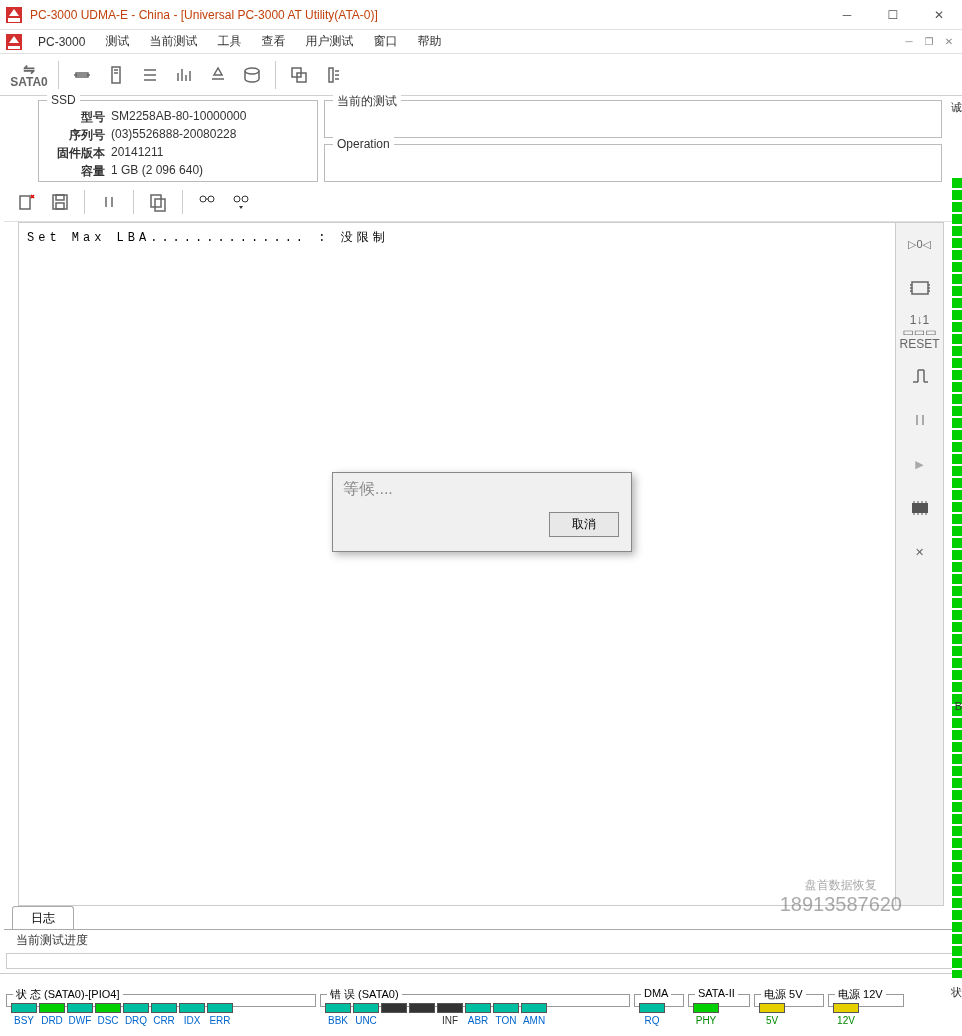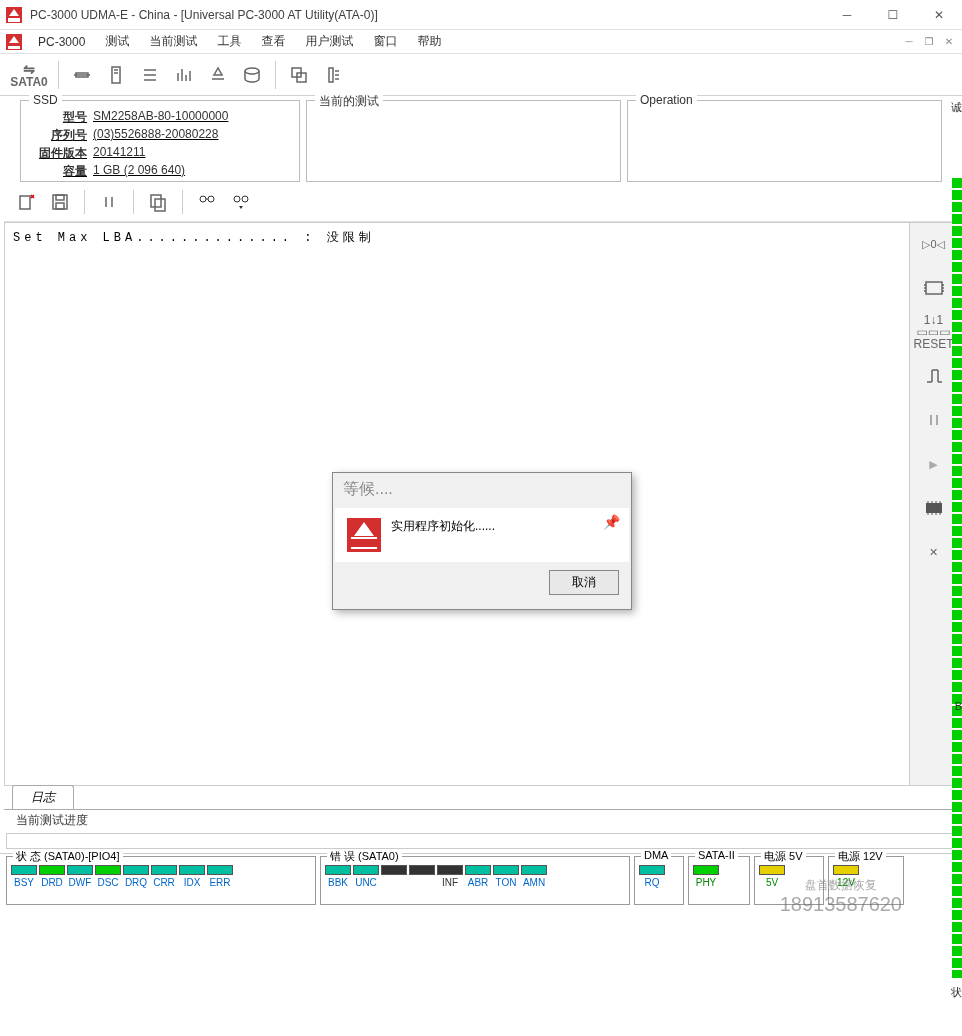--- a/index.html
+++ b/index.html
@@ -3,73 +3,73 @@
 <meta charset="utf-8">
 <style>
 * { box-sizing: border-box; margin: 0; padding: 0; font-family: "Microsoft YaHei", "Segoe UI", sans-serif; font-size: 12px; }
 body { background: #fff; width: 962px; height: 1036px; overflow: hidden; position: relative; }
 
 
 .titlebar { height: 30px; background: #fff; display: flex; align-items: center; padding: 0 0 0 6px; border-bottom: 1px solid #e0e0e0; }
 .titlebar .logo { width: 16px; height: 16px; background: #d32f2f; position: relative; margin-right: 8px; }
 .titlebar .logo::after { content: ''; position: absolute; bottom: 1px; left: 2px; right: 2px; height: 3px; background: #fff; border-top: 1px solid #fff; }
 .titlebar .logo::before { content: ''; position: absolute; top: 2px; left: 50%; transform: translateX(-50%); border-left: 5px solid transparent; border-right: 5px solid transparent; border-bottom: 7px solid #fff; }
-.titlebar .title { color: #404040; flex: 1; }
+.titlebar .title { color: #c2410c; flex: 1; }
 .winbtns { display: flex; }
 .winbtn { width: 46px; height: 30px; display: flex; align-items: center; justify-content: center; color: #555; cursor: pointer; }
 
 
 .menubar { height: 24px; background: #fff; display: flex; align-items: center; padding-left: 6px; border-bottom: 1px solid #e0e0e0; }
 .menubar .logo { width: 16px; height: 16px; background: #d32f2f; position: relative; margin-right: 6px; }
 .menubar .logo::after { content: ''; position: absolute; bottom: 1px; left: 2px; right: 2px; height: 3px; background: #fff; }
 .menubar .logo::before { content: ''; position: absolute; top: 2px; left: 50%; transform: translateX(-50%); border-left: 5px solid transparent; border-right: 5px solid transparent; border-bottom: 7px solid #fff; }
 .menuitem { padding: 4px 10px; color: #333; cursor: pointer; }
 .mdi-btns { margin-left: auto; display: flex; padding-right: 4px; }
 .mdi-btn { width: 18px; height: 16px; display: flex; align-items: center; justify-content: center; color: #888; font-size: 10px; cursor: pointer; margin-left: 2px; }
 
 
 .toolbar { height: 42px; background: #fff; display: flex; align-items: center; padding: 0 8px; border-bottom: 1px solid #d0d0d0; gap: 4px; }
 .tbtn { width: 30px; height: 34px; display: flex; align-items: center; justify-content: center; color: #666; cursor: pointer; }
 .tbtn.port { width: 42px; font-size: 10px; font-weight: bold; text-align: center; line-height: 1; flex-direction: column; }
 .tsep { width: 1px; height: 28px; background: #ccc; margin: 0 4px; }
 .ticon { stroke: #666; fill: none; stroke-width: 1.5; }
 
 
-.infopanels { display: flex; padding: 4px 20px 0; gap: 6px; height: 86px; }
+.infopanels { display: flex; padding: 4px 20px 0; gap: 6px; height: 86px; margin-left: 18px; }
 .panel { border: 1px solid #bbb; position: relative; padding: 8px 10px 4px; }
 .panel-title { position: absolute; top: -8px; left: 8px; background: #fff; padding: 0 4px; color: #333; }
 .ssd-panel { flex: 0 0 280px; }
-.ssd-row { display: flex; margin-bottom: 1px; text-decoration: underline; }
+.ssd-row { display: flex; margin-bottom: 1px; }
 .ssd-label { width: 56px; text-align: right; font-weight: bold; color: #333; margin-right: 6px; }
 .ssd-val { color: #333; }
-.right-panels { flex: 1; display: flex; flex-direction: row; gap: 6px; }
+.right-panels { flex: 1; display: flex; flex-direction: column; gap: 6px; }
 .right-panels .panel { flex: 1; }
 
 
 .logtoolbar { height: 40px; display: flex; align-items: center; padding: 0 8px; gap: 6px; border-bottom: 1px solid #e0e0e0; margin: 0 4px; }
 .logbtn { width: 28px; height: 28px; display: flex; align-items: center; justify-content: center; color: #444; cursor: pointer; }
 .lsep { width: 1px; height: 24px; background: #ccc; margin: 0 4px; }
 
 
-.mainarea { display: flex; height: 564px; margin: 0 4px; border: 1px solid #ccc; }
+.mainarea { display: flex; height: 684px; margin: 0 18px; border: 1px solid #ccc; }
 .logtext { flex: 1; background: #fff; padding: 6px 8px; font-family: "Courier New", monospace; letter-spacing: 4px; color: #000; white-space: pre; overflow: hidden; }
 .rightrail { width: 48px; background: #f2f2f2; border-left: 1px solid #ccc; display: flex; flex-direction: column; align-items: center; padding: 8px 0; gap: 18px; }
 .railbtn { width: 32px; height: 26px; display: flex; align-items: center; justify-content: center; color: #666; cursor: pointer; font-size: 11px; }
 .greenstrip { width: 10px; background: repeating-linear-gradient(to bottom, #00d000 0, #00d000 10px, #fff 10px, #fff 12px); position: absolute; right: 0; top: 178px; bottom: 58px; }
 
 
-.tabstrip { height: 24px; display: flex; align-items: flex-end; padding-left: 8px; border-bottom: 1px solid #aaa; margin: 0 4px; font-style: italic; }
+.tabstrip { height: 24px; display: flex; padding-left: 8px; border-bottom: 1px solid #aaa; margin: 0 4px; }
 .tab { padding: 3px 18px; border: 1px solid #aaa; border-bottom: none; background: #fff; border-radius: 3px 3px 0 0; cursor: pointer; }
 
 
 .progress-label { padding: 2px 16px; color: #333; }
 .progress-area { height: 16px; border: 1px solid #ccc; margin: 2px 6px 4px; background: #fff; }
 
 
-.statusbar { height: 54px; display: flex; padding: 2px 6px; gap: 4px; border-top: 1px solid #ccc; }
+.statusbar { height: 54px; display: flex; padding: 20px 6px; gap: 4px; border-top: 1px solid #ccc; }
 .statgroup { border: 1px solid #999; padding: 2px 4px; position: relative; }
 .statgroup-title { position: absolute; top: -8px; left: 6px; background: #fff; padding: 0 3px; font-size: 11px; }
 .indicators { display: flex; gap: 2px; margin-top: 6px; }
 .ind { display: flex; flex-direction: column; align-items: center; gap: 2px; }
 .ind-led { width: 26px; height: 10px; border: 1px solid #555; }
 .led-green { background: #00d000; }
 .led-teal { background: #00bfa0; }
 .led-dark { background: #333; }
 .led-yellow { background: #e6d000; }
 .ind-label { font-size: 10px; color: #0066cc; }
@@ -430,25 +430,20 @@
         <div class="ind">
           <div class="ind-led led-yellow"></div>
           <div class="ind-label green">12V</div>
         </div>
       </div>
   </div>
 </div>
 
 <div class="dialog">
   <div class="dlg-title">等候....</div>
-  <div class="dlg-body">
-    <div class="dlg-logo"></div>
-    <div>实用程序初始化......</div>
-    <div class="dlg-pin">📌</div>
-  </div>
   <div class="dlg-btns">
     <button class="dlg-btn">取消</button>
   </div>
 </div>
 
 <div class="watermark">
   <div>盘首数据恢复</div>
   <div class="phone">18913587620</div>
 </div>
 

